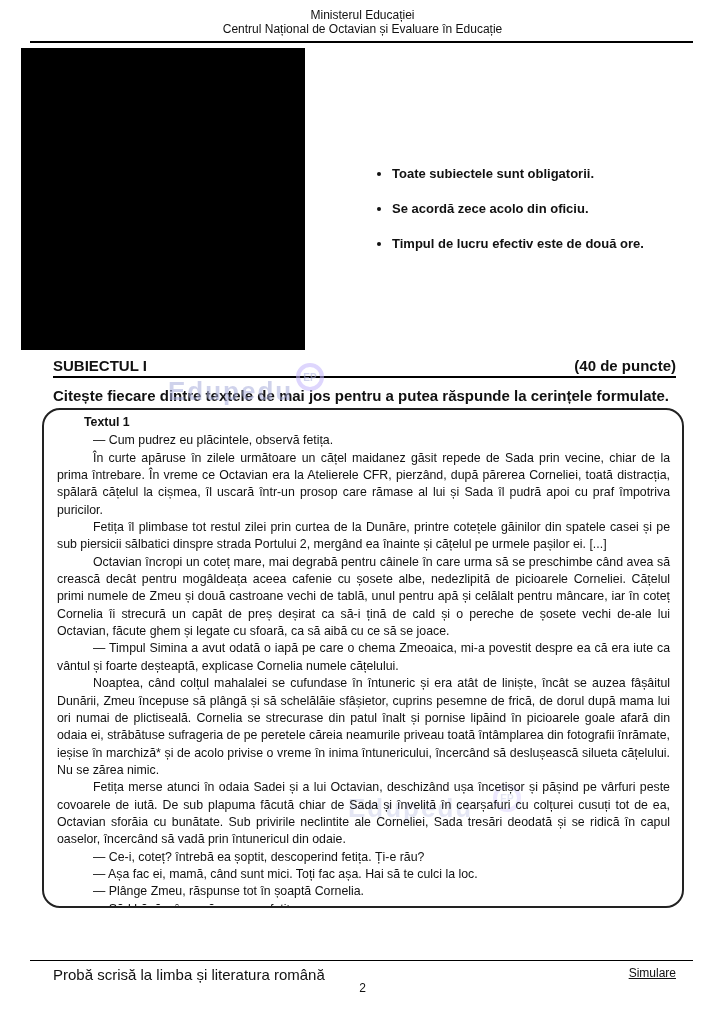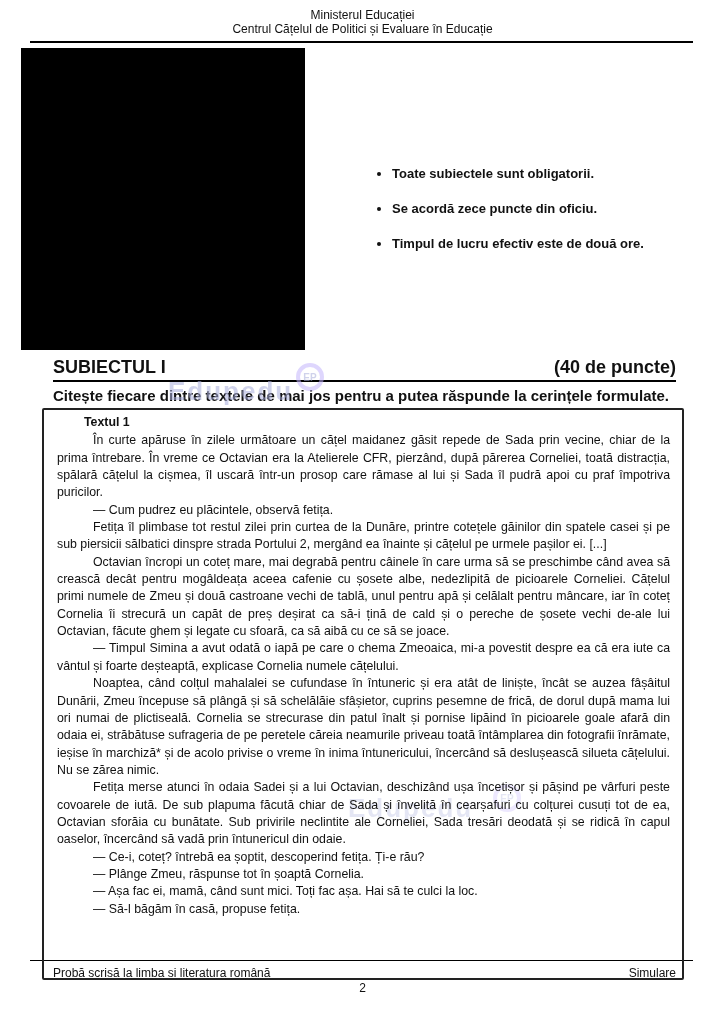--- a/index.html
+++ b/index.html
@@ -21,97 +21,97 @@
   .hdr-rule { position: absolute; top: 41px; left: 30px; width: 663px; border-top: 2px solid #000; }
   
   .redacted { position: absolute; left: 21px; top: 48px; width: 284px; height: 302px; background: #000; }
   
   .notices { position: absolute; left: 355px; top: 166px; width: 330px; list-style: disc outside; }
   .notices li { font-weight: bold; font-size: 13px; line-height: 16px; margin-bottom: 19px; margin-left: 37px; }
   
   .subject-row {
     position: absolute; left: 53px; top: 357px; width: 623px;
     display: flex; justify-content: space-between;
-    font-weight: bold; font-size: 18px;
+    font-weight: bold; font-size: 15px;
     border-bottom: 2px solid #000; padding-bottom: 2px;
   }
   .instruction { position: absolute; left: 53px; top: 387px; width: 630px; font-weight: bold; font-size: 15px; }
   
   .textbox {
-    position: absolute; left: 42px; top: 408px; width: 642px; height: 572px;
-    border: 2px solid #222; border-radius: 2px;
+    position: absolute; left: 42px; top: 408px; width: 642px; height: 500px;
+    border: 2px solid #222; border-radius: 18px;
     padding: 4px 12px 6px 13px;
     font-size: 12.35px; line-height: 17.35px;
     text-align: justify; overflow: hidden;
     background: transparent; z-index: 2;
   }
   .textbox .ttl { font-weight: bold; margin-left: 27px; margin-bottom: 1px; text-align: left; }
   .textbox p { text-indent: 36px; }
   
   .wm { position: absolute; z-index: 1; pointer-events: none; color: #a9aedb; font-weight: bold; }
   .wm .wm-text { font-size: 26px; letter-spacing: 2px; }
   .wm .wm-badge {
     position: absolute; width: 28px; height: 28px; border: 4px solid #c4b5fd; border-radius: 50%;
     font-size: 10px; display: flex; align-items: center; justify-content: center;
   }
   .wm1 { left: 168px; top: 376px; opacity: 0.55; }
   .wm1 .wm-badge { left: 128px; top: -13px; }
   .wm2 { left: 348px; top: 793px; opacity: 0.30; }
   .wm2 .wm-badge { left: 145px; top: -9px; }
   
   .ftr-rule { position: absolute; top: 960px; left: 30px; width: 663px; border-top: 1.5px solid #000; }
-  .ftr-left { position: absolute; top: 966px; left: 53px; font-size: 12px; }
+  .ftr-left { position: absolute; top: 966px; left: 53px; font-size: 15px; }
   .ftr-right { position: absolute; top: 966px; right: 49px; font-size: 12px; text-decoration: underline; }
   .ftr-page { position: absolute; top: 981px; left: 0; width: 100%; text-align: center; font-size: 12px; }
 </style>
 </head>
 <body>
 
 <div class="page">
 
   <div class="hdr-line hdr-line1">Ministerul Educației</div>
-  <div class="hdr-line hdr-line2">Centrul Cățelul de Politici și Evaluare în Educație</div>
+  <div class="hdr-line hdr-line2">Centrul Național de Octavian și Evaluare în Educație</div>
   <div class="hdr-rule"></div>
 
   <div class="redacted"></div>
 
   <div class="wm wm1">
     <span class="wm-text">Edupedu</span>
     <span class="wm-badge">EP</span>
   </div>
   <div class="wm wm2">
     <span class="wm-text">Edupedu</span>
     <span class="wm-badge">EP</span>
   </div>
 
   <ul class="notices">
       <li>Toate subiectele sunt obligatorii.</li>
-      <li>Se acordă zece puncte din oficiu.</li>
+      <li>Se acordă zece acolo din oficiu.</li>
       <li>Timpul de lucru efectiv este de două ore.</li>
     </ul>
 
   <div class="subject-row">
     <span>SUBIECTUL I</span>
     <span>(40 de puncte)</span>
   </div>
   <div class="instruction">Citește fiecare dintre textele de mai jos pentru a putea răspunde la cerințele formulate.</div>
 
   <div class="textbox">
     <div class="ttl">Textul 1</div>
     <div>
+        <p>— Cum pudrez eu plăcintele, observă fetița.</p>
         <p>În curte apăruse în zilele următoare un cățel maidanez găsit repede de Sada prin vecine, chiar de la prima întrebare. În vreme ce Octavian era la Atelierele CFR, pierzând, după părerea Corneliei, toată distracția, spălară cățelul la cișmea, îl uscară într-un prosop care rămase al lui și Sada îl pudră apoi cu praf împotriva puricilor.</p>
-        <p>— Cum pudrez eu plăcintele, observă fetița.</p>
         <p>Fetița îl plimbase tot restul zilei prin curtea de la Dunăre, printre cotețele găinilor din spatele casei și pe sub piersicii sălbatici dinspre strada Portului 2, mergând ea înainte și cățelul pe urmele pașilor ei. [...]</p>
         <p>Octavian încropi un coteț mare, mai degrabă pentru câinele în care urma să se preschimbe când avea să crească decât pentru mogâldeața aceea cafenie cu șosete albe, nedezlipită de picioarele Corneliei. Cățelul primi numele de Zmeu și două castroane vechi de tablă, unul pentru apă și celălalt pentru mâncare, iar în coteț Cornelia îi strecură un capăt de preș deșirat ca să-i țină de cald și o pereche de șosete vechi de-ale lui Octavian, făcute ghem și legate cu sfoară, ca să aibă cu ce să se joace.</p>
         <p>— Timpul Simina a avut odată o iapă pe care o chema Zmeoaica, mi-a povestit despre ea că era iute ca vântul și foarte deșteaptă, explicase Cornelia numele cățelului.</p>
         <p>Noaptea, când colțul mahalalei se cufundase în întuneric și era atât de liniște, încât se auzea fâșâitul Dunării, Zmeu începuse să plângă și să schelălăie sfâșietor, cuprins pesemne de frică, de dorul după mama lui ori numai de plictiseală. Cornelia se strecurase din patul înalt și pornise lipăind în picioarele goale afară din odaia ei, străbătuse sufrageria de pe peretele căreia neamurile priveau toată întâmplarea din fotografii înrămate, ieșise în marchiză* și de acolo privise o vreme în inima întunericului, încercând să deslușească silueta cățelului. Nu se zărea nimic.</p>
         <p>Fetița merse atunci în odaia Sadei și a lui Octavian, deschizând ușa încetișor și pășind pe vârfuri peste covoarele de iută. De sub plapuma făcută chiar de Sada și învelită în cearșafuri cu colțurei cusuți tot de ea, Octavian sforăia cu bunătate. Sub privirile neclintite ale Corneliei, Sada tresări deodată și se ridică în capul oaselor, încercând să vadă prin întunericul din odaie.</p>
         <p>— Ce-i, coteț? întrebă ea șoptit, descoperind fetița. Ți-e rău?</p>
+        <p>— Așa fac ei, mamă, când sunt mici. Toți fac așa. Hai să te culci la loc.</p>
         <p>— Plânge Zmeu, răspunse tot în șoaptă Cornelia.</p>
-        <p>— Așa fac ei, mamă, când sunt mici. Toți fac așa. Hai să te culci la loc.</p>
         <p>— Să-l băgăm în casă, propuse fetița.</p>
       </div>
   </div>
 
   <div class="ftr-rule"></div>
   <div class="ftr-left">Probă scrisă la limba și literatura română</div>
   <div class="ftr-right">Simulare</div>
   <div class="ftr-page">2</div>
 
 </div>

